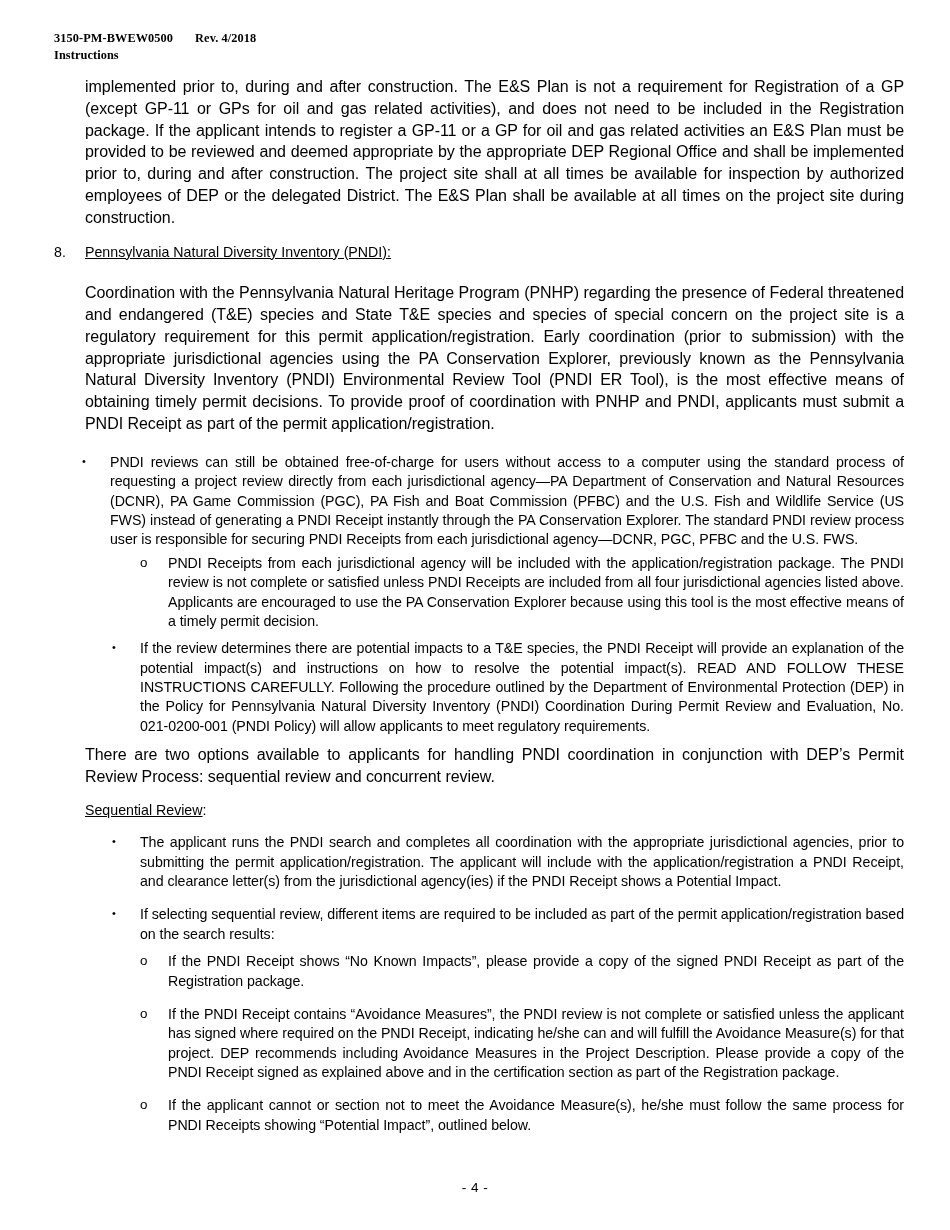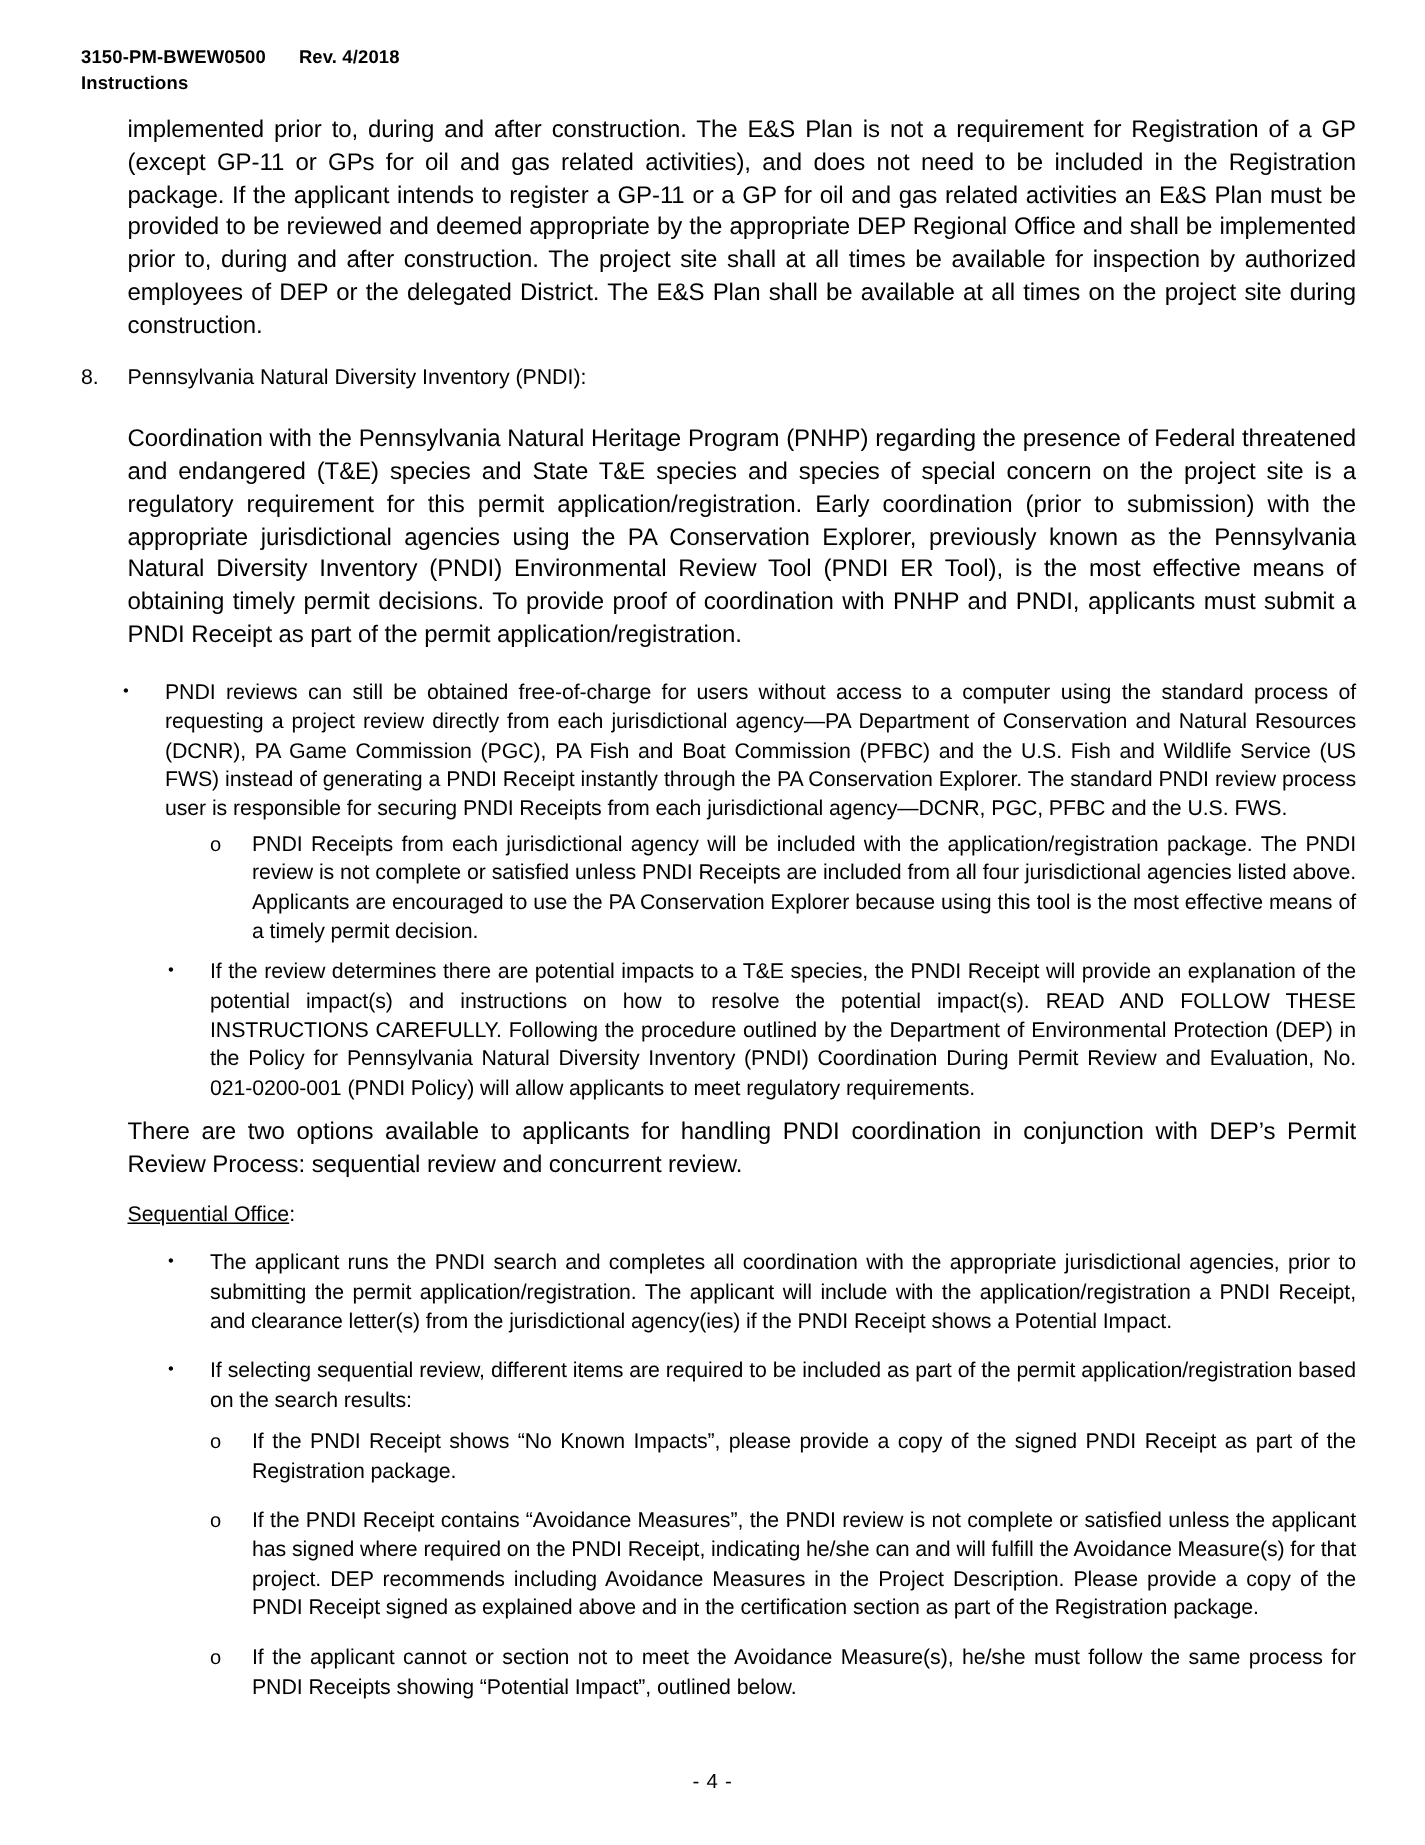--- a/index.html
+++ b/index.html
@@ -22,20 +22,21 @@
 
   
   .doc-header {
     position: absolute;
     left: 54px;
     top: 30px;
     font-size: 12.3px;
     font-weight: bold;
     line-height: 1.35;
     letter-spacing: 0.1px;
+    font-family: Liberation Serif, serif;
   }
   .doc-header .form-no { display: inline-block; }
   .doc-header .rev { display: inline-block; margin-left: 22px; }
   .doc-header .instr { display: block; }
 
   
   .content {
     position: absolute;
     left: 54px;
     top: 76px;
@@ -67,20 +68,21 @@
   .numbered .num {
     position: absolute;
     left: 0px;
     top: 0;
     width: 28px;
     text-align: left;
   }
   .numbered .num-text {
     display: block;
     margin-left: 31px;
+    text-decoration: underline;
   }
 
   
   .blist { margin: 0; padding: 0; list-style: none; }
 
   li.bullet {
     position: relative;
     font-size: 14.2px;
     line-height: 1.365;
     text-align: justify;
@@ -201,21 +203,21 @@
       <li class="bullet lvl2">
         <span class="mk"><span class="dot">•</span></span>
         <span>If the review determines there are potential impacts to a T&amp;E species, the PNDI Receipt will provide an explanation of the potential impact(s) and instructions on how to resolve the potential impact(s).  READ AND FOLLOW THESE INSTRUCTIONS CAREFULLY.  Following the procedure outlined by the Department of Environmental Protection (DEP) in the Policy for Pennsylvania Natural Diversity Inventory (PNDI) Coordination During Permit Review and Evaluation, No. 021-0200-001 (PNDI Policy) will allow applicants to meet regulatory requirements.</span>
       </li>
     </ul>
 
     <div class="spacer-8"></div>
 
     <p class="para lead tight">There are two options available to applicants for handling PNDI coordination in conjunction with DEP’s Permit Review Process:  sequential review and concurrent review.</p>
 
-    <div class="section-head"><span class="u">Sequential Office</span><span>:</span></div>
+    <div class="section-head"><span class="u">Sequential Review</span><span>:</span></div>
 
     <ul class="blist">
       <li class="bullet lvl2">
         <span class="mk"><span class="dot">•</span></span>
         <span>The applicant runs the PNDI search and completes all coordination with the appropriate jurisdictional agencies, prior to submitting the permit application/registration.  The applicant will include with the application/registration a PNDI Receipt, and clearance letter(s) from the jurisdictional agency(ies) if the PNDI Receipt shows a Potential Impact.</span>
       </li>
       <li class="bullet lvl2">
         <span class="mk"><span class="dot">•</span></span>
         <span>If selecting sequential review, different items are required to be included as part of the permit application/registration based on the search results:</span>
       </li>

